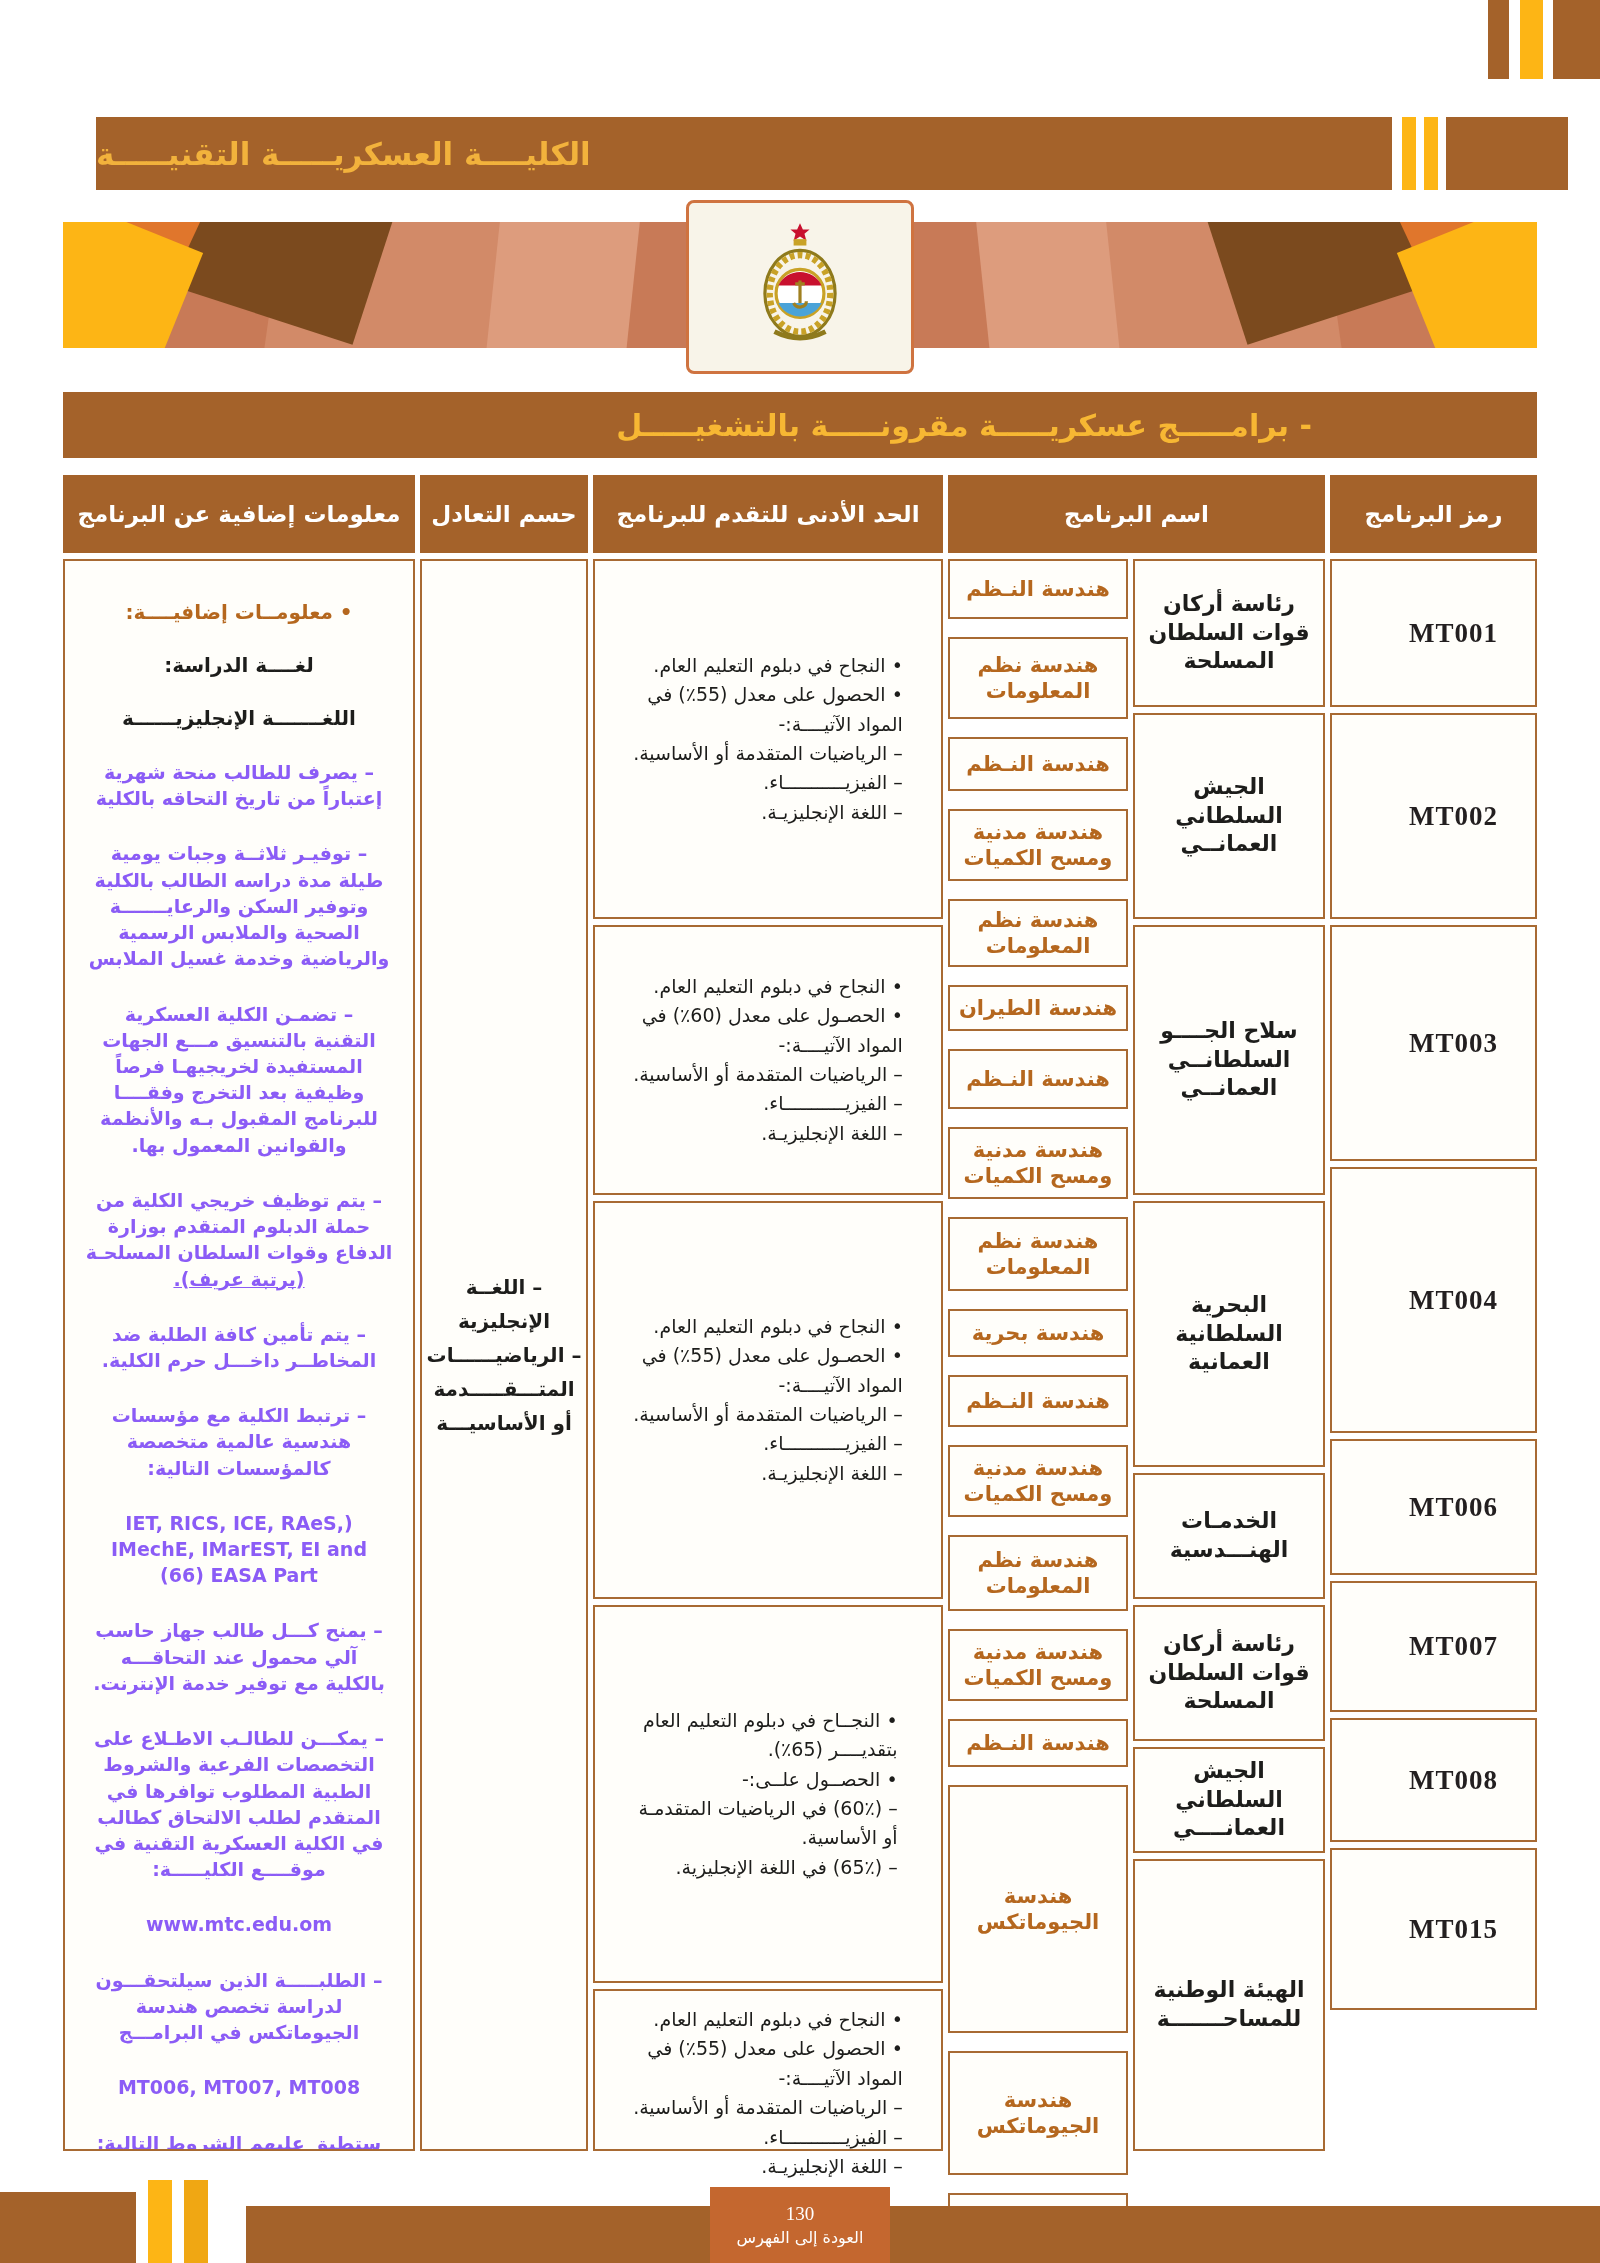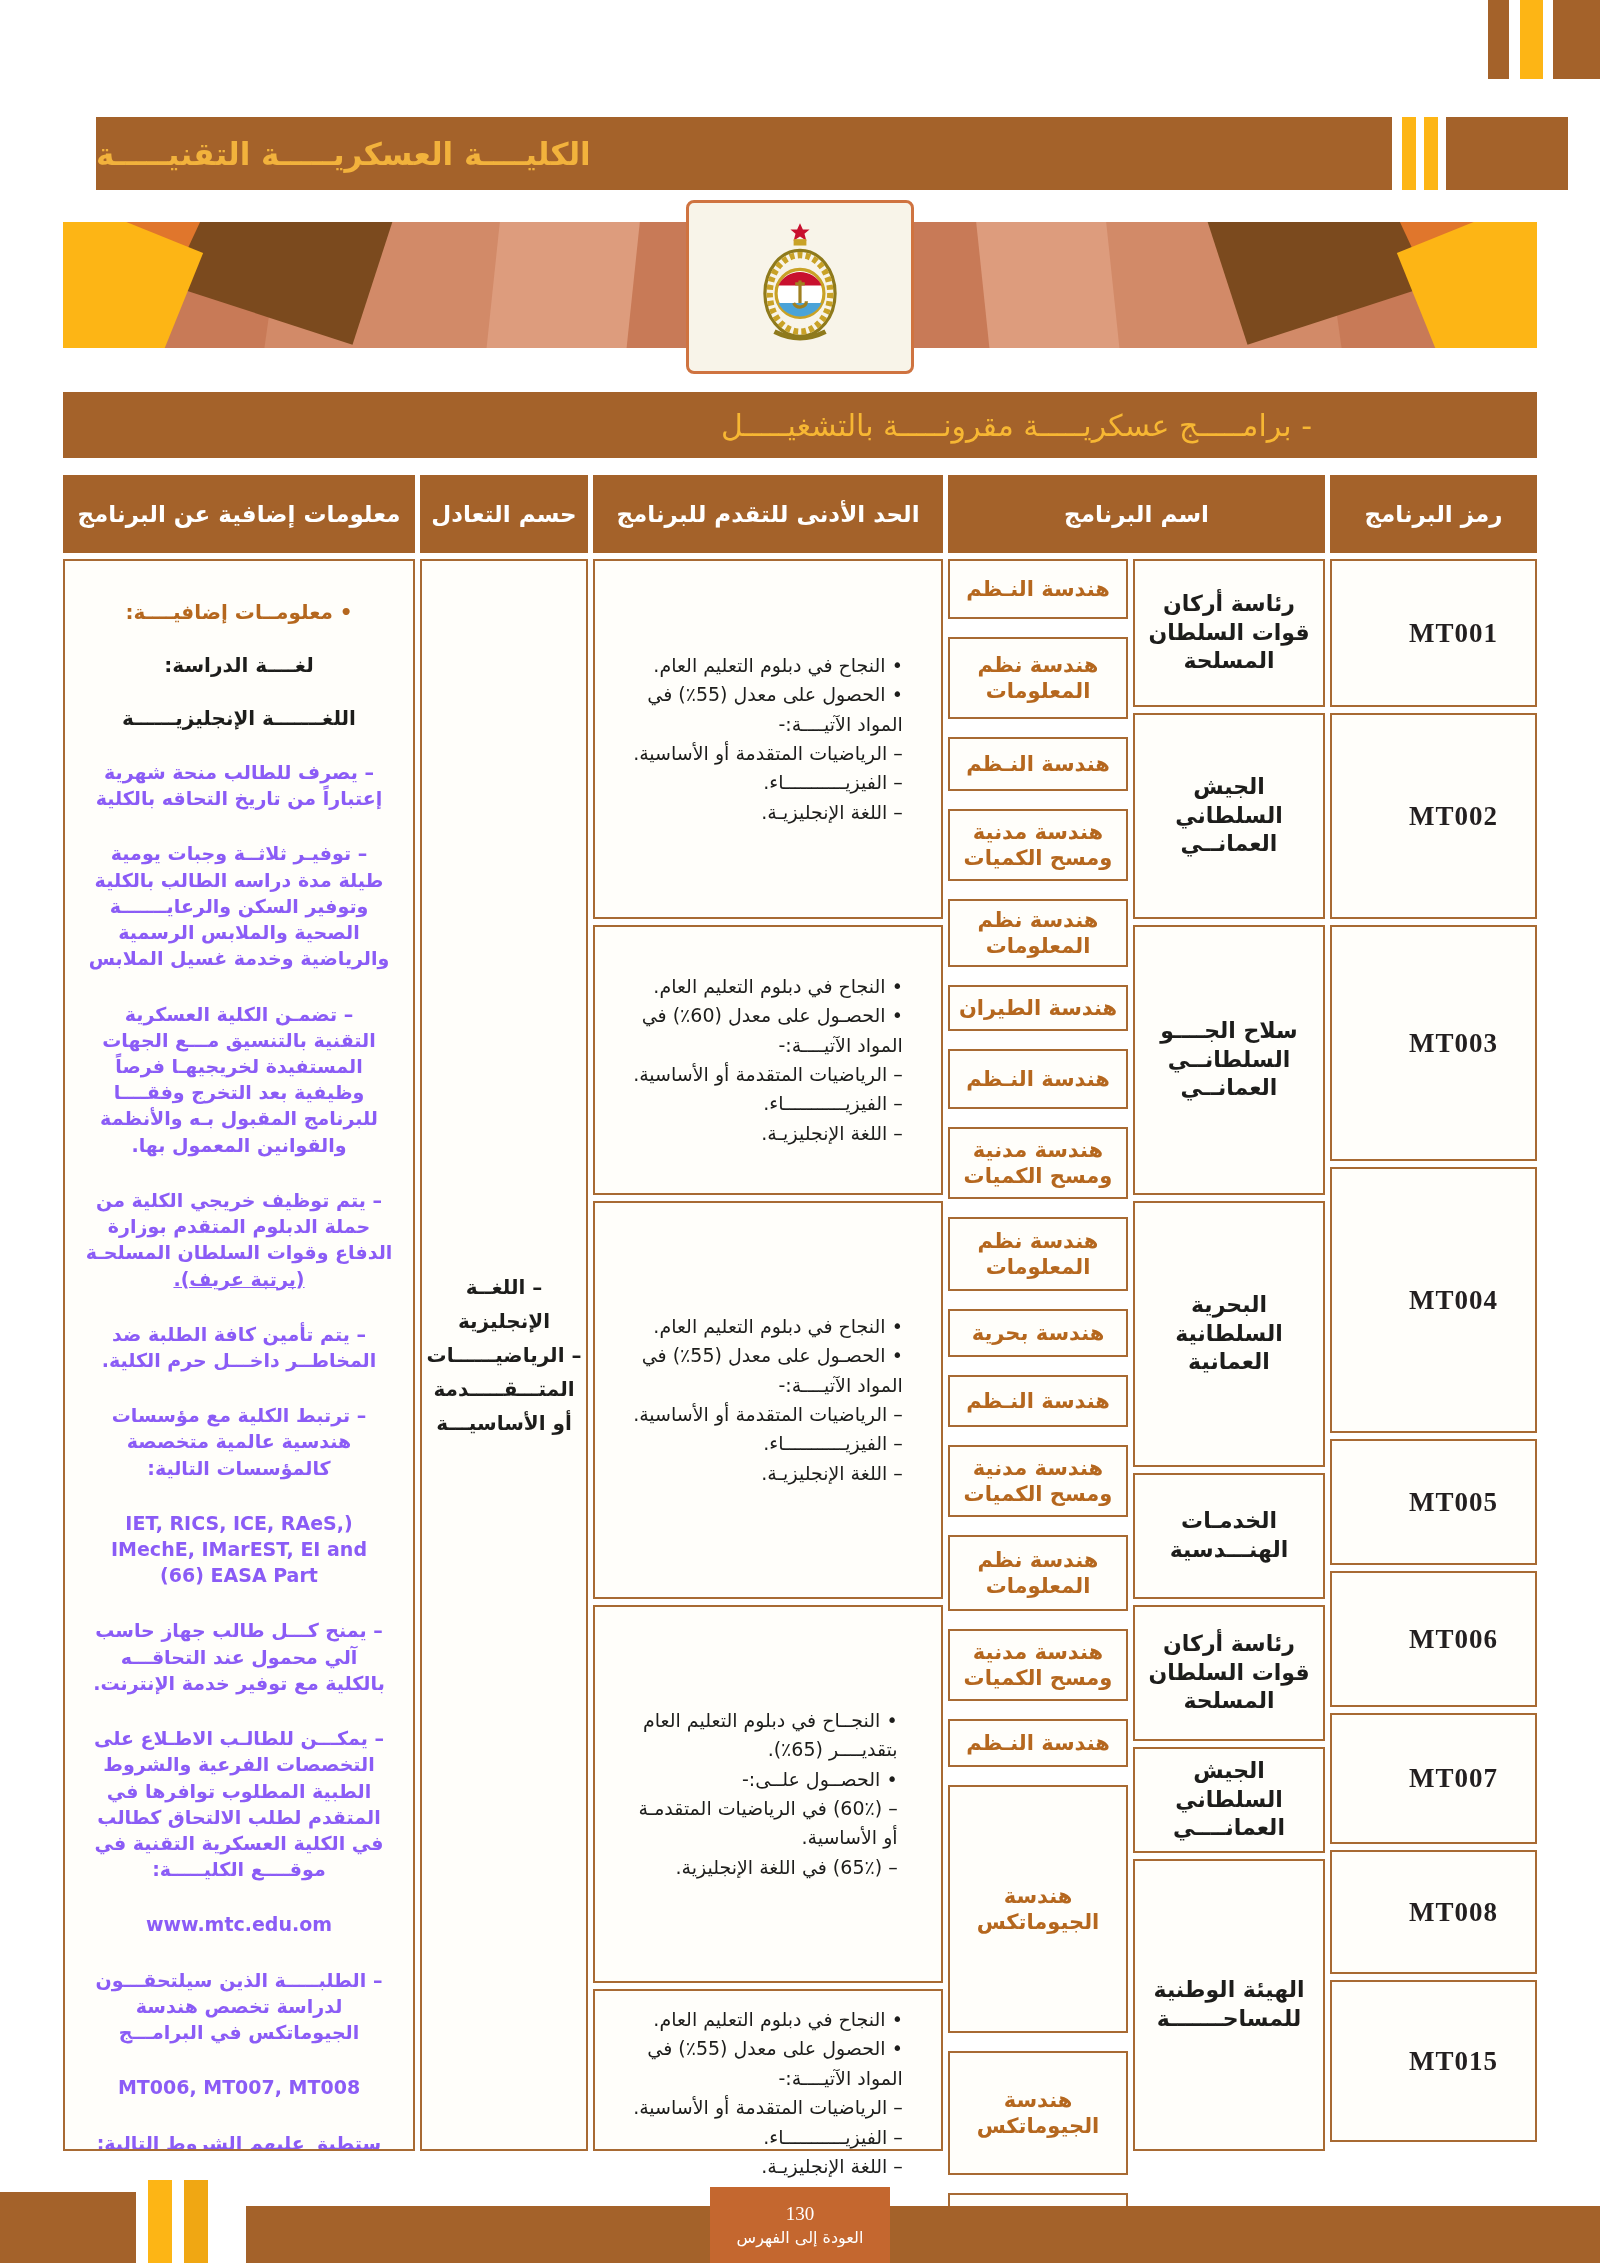--- a/index.html
+++ b/index.html
@@ -24,21 +24,21 @@
   .bn-lighter{background:#dd9c7d;}
   .bn-dark{background:#7b4a1e;}
   .bn-goldw{background:#fdb515;}
   .bn-orange{background:#e0762c;}
   .emblem-panel{position:absolute;top:200px;left:50%;transform:translateX(-50%);width:222px;height:168px;
     background:#f8f4e9;border:3px solid #cf7340;border-radius:8px;z-index:5;display:flex;align-items:center;justify-content:center;}
 
   
   .section-band{position:absolute;top:392px;left:63px;width:1474px;height:66px;background:#a4622a;
     display:flex;align-items:center;direction:rtl;padding-right:225px;box-sizing:border-box;}
-  .section-band span{color:#f7b733;font-size:30px;font-weight:normal;}
+  .section-band span{color:#f7b733;font-size:30px;font-weight:bold;}
 
   
   .tbl{position:absolute;top:475px;left:63px;width:1474px;direction:rtl;display:flex;gap:5px;}
   .col{display:flex;flex-direction:column;gap:6px;}
   .col-code{width:207px;}
   .col-name{width:377px;}
   .col-min{width:350px;}
   .col-tie{width:168px;}
   .col-info{width:352px;}
   .th{height:78px;background:#a4622a;color:#ffffff;font-size:23px;font-weight:bold;
@@ -119,21 +119,20 @@
   </div>
 
   <div class="tbl">
 
     <div class="col col-code">
       <div class="th">رمز البرنامج</div>
       <div class="cell code" style="height:148px">MT001</div>
       <div class="cell code" style="height:206px">MT002</div>
       <div class="cell code" style="height:236px">MT003</div>
       <div class="cell code" style="height:266px">MT004</div>
-      <div class="cell code" style="height:126px">MT005</div>
       <div class="cell code" style="height:136px">MT006</div>
       <div class="cell code" style="height:131px">MT007</div>
       <div class="cell code" style="height:124px">MT008</div>
       <div class="cell code" style="height:162px">MT015</div>
     </div>
 
     <div class="col col-name">
       <div class="th">اسم البرنامج</div>
       <div class="name-body">
         <div class="subcol-org">

